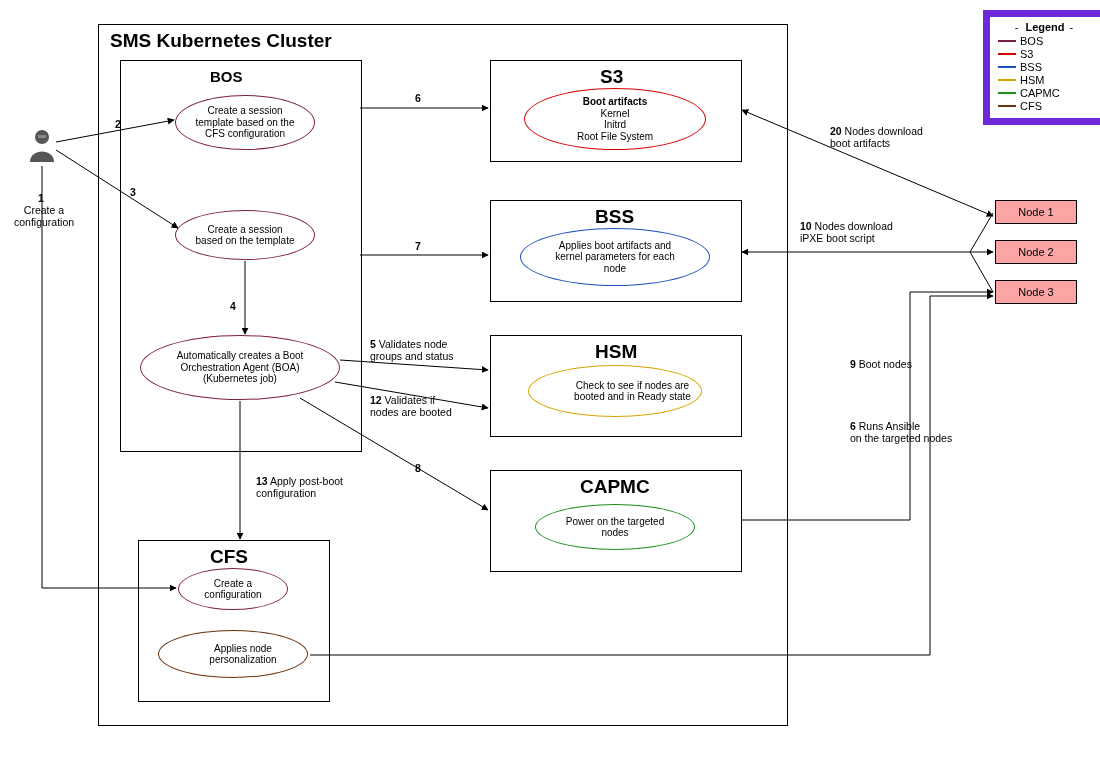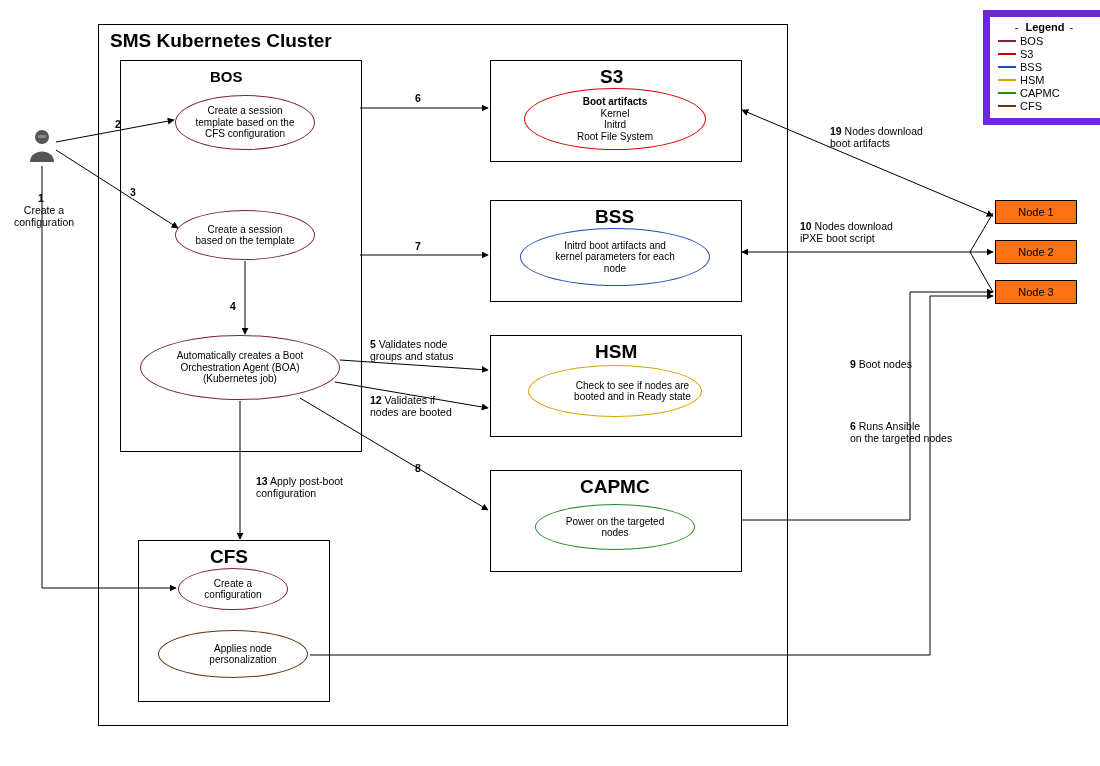--- a/index.html
+++ b/index.html
@@ -33,21 +33,21 @@
     justify-content: center;
     align-items: center;
     font-size: 10px;
     line-height: 1.15;
     padding: 2px 6px;
     box-sizing: border-box;
   }
   .node-box {
     position: absolute;
     border: 1px solid #000;
-    background: #f97316;
+    background: #fca5a5;
     text-align: center;
     padding: 5px 10px;
     font-size: 11px;
   }
   .label {
     position: absolute;
     font-size: 10.5px;
     line-height: 1.15;
     white-space: pre-line;
   }
@@ -121,21 +121,21 @@
 <div class="ellipse" style="left:524px; top:88px; width:182px; height:62px; border:1px solid #d40000;">
   <span style="font-weight:bold;">Boot artifacts</span>
   <span style="white-space:pre-line;">Kernel
 Initrd
 Root File System</span>
 </div>
 
 <div class="box" style="left:490px; top:200px; width:250px; height:100px;"></div>
 <div class="box-label" style="left:595px; top:206px;">BSS</div>
 <div class="ellipse" style="left:520px; top:228px; width:190px; height:58px; border:1px solid #1e4fbf;">
-  <span style="white-space:pre-line;">Initrd boot artifacts and
+  <span style="white-space:pre-line;">Applies boot artifacts and
 kernel parameters for each
 node</span>
 </div>
 
 <div class="box" style="left:490px; top:335px; width:250px; height:100px;"></div>
 <div class="box-label" style="left:595px; top:341px;">HSM</div>
 <div class="ellipse" style="left:528px; top:365px; width:174px; height:52px; border:1px solid #d9a400;">
   <span style="white-space:pre-line;margin-left:35px;">Check to see if nodes are
 booted and in Ready state</span>
 </div>
@@ -205,21 +205,21 @@
 configuration</div>
 <div class="label" style="left:115px; top:118px; font-weight:bold;">2</div>
 <div class="label" style="left:130px; top:186px; font-weight:bold;">3</div>
 <div class="label" style="left:230px; top:300px; font-weight:bold;">4</div>
 <div class="label" style="left:370px; top:338px;"><b>5</b> Validates node<br>groups and status</div>
 <div class="label" style="left:415px; top:92px; font-weight:bold;">6</div>
 <div class="label" style="left:415px; top:240px; font-weight:bold;">7</div>
 <div class="label" style="left:415px; top:462px; font-weight:bold;">8</div>
 <div class="label" style="left:850px; top:358px;"><b>9</b> Boot nodes</div>
 <div class="label" style="left:800px; top:220px;"><b>10</b> Nodes download<br>iPXE boot script</div>
-<div class="label" style="left:830px; top:125px;"><b>19</b> Nodes download<br>boot artifacts</div>
+<div class="label" style="left:830px; top:125px;"><b>20</b> Nodes download<br>boot artifacts</div>
 <div class="label" style="left:370px; top:394px;"><b>12</b> Validates if<br>nodes are booted</div>
 <div class="label" style="left:256px; top:475px;"><b>13</b> Apply post-boot<br>configuration</div>
 <div class="label" style="left:850px; top:420px;"><b>6</b> Runs Ansible<br>on the targeted nodes</div>
 
 <svg class="overlay" width="1100" height="766">
   <defs>
     <marker id="arrow" viewBox="0 0 10 10" refX="9" refY="5" markerWidth="7" markerHeight="7" orient="auto-start-reverse">
       <path d="M 0 0 L 10 5 L 0 10 z" fill="#000"></path>
     </marker>
   </defs>

